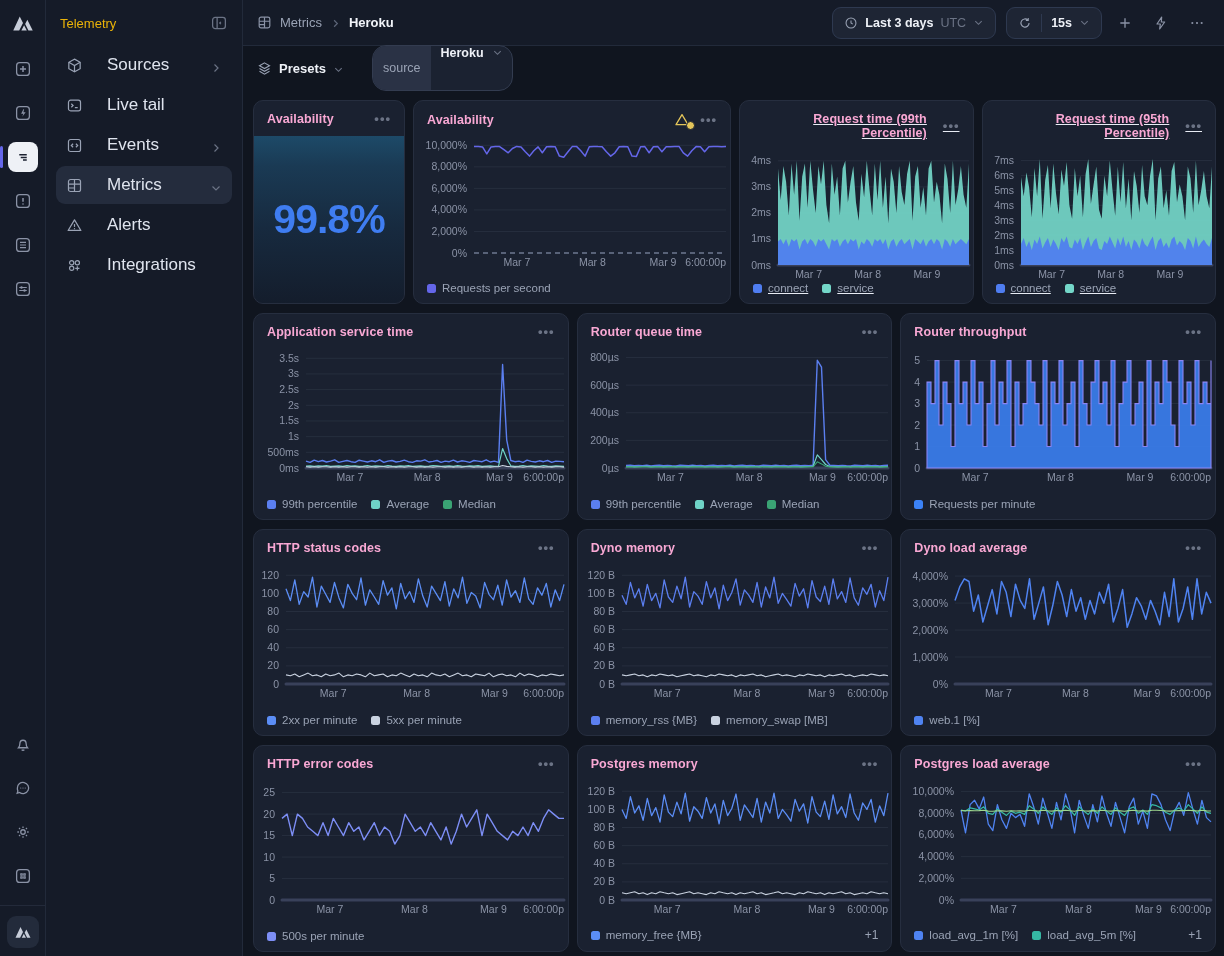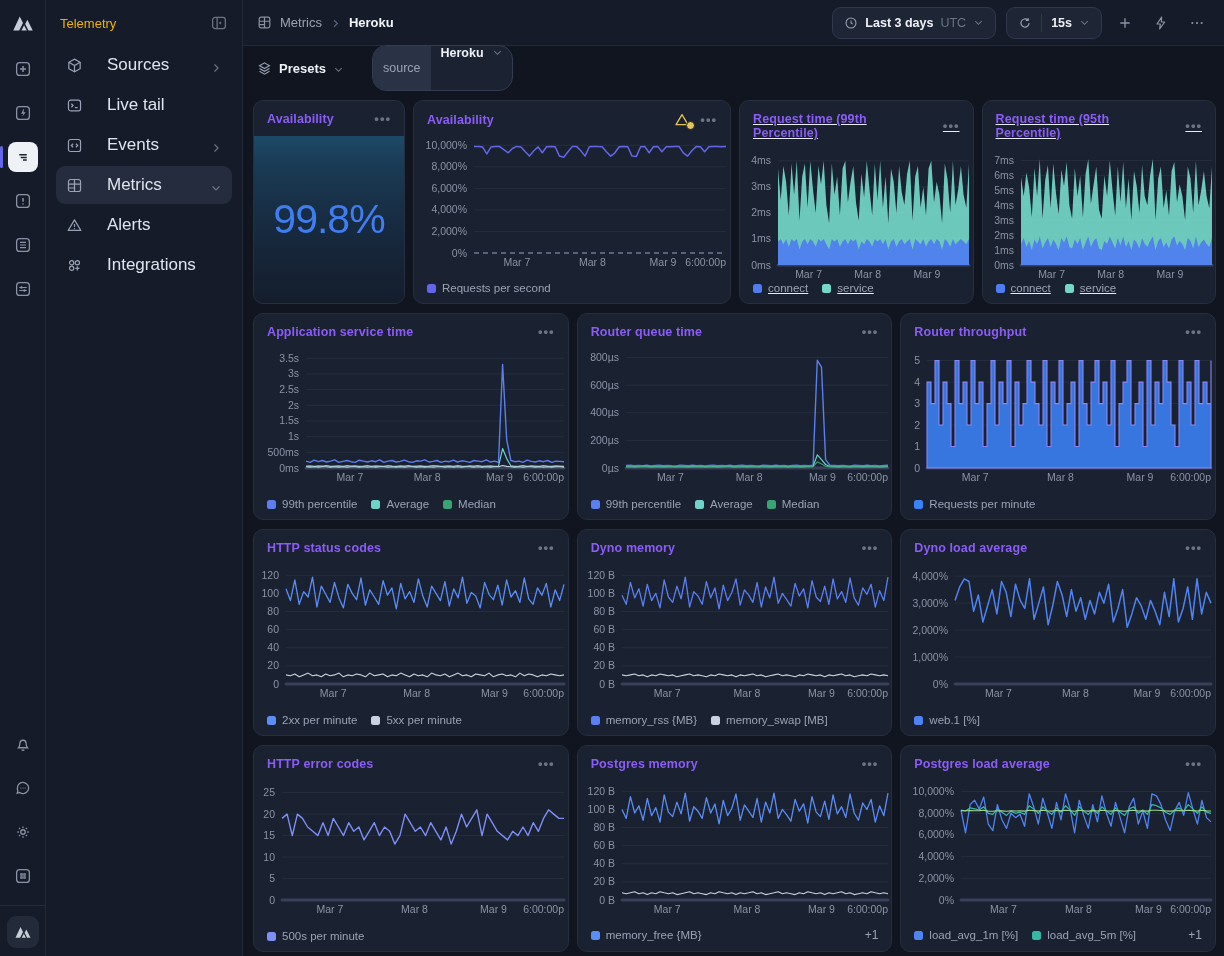--- a/index.html
+++ b/index.html
@@ -69,38 +69,38 @@
     height:100%; display:flex; align-items:center;}
   .filter-pill .fval{ color:#eef1f7; font-weight:600; font-size:12.5px; padding:0 8px 0 10px;}
   .filter-pill .chev{ width:11px;height:11px;color:#6b7385; margin-right:9px;}
   
   .content{ flex:1; padding:10px 8px 0 10px; overflow:hidden;}
   .row1{ display:flex; gap:8px; height:204px; margin-bottom:9px;}
   .gridrows{ display:grid; grid-template-columns:repeat(3,1fr); grid-auto-rows:207px; gap:9px 8px;}
   .card{ background:#1a2130; border:1px solid #262e3f; border-radius:10px; display:flex;
     flex-direction:column; overflow:hidden; min-width:0;}
   .card-head{ display:flex; align-items:center; padding:11px 13px 4px; gap:8px;}
-  .card-title{ font-size:12.5px; font-weight:700; color:#8b5cf6; letter-spacing:.1px;}
+  .card-title{ font-size:12.5px; font-weight:700; color:#f9a8d4; letter-spacing:.1px;text-align:right;}
   .card-head .spacer{flex:1;}
   .dots{ color:#6b7385; cursor:pointer; font-weight:700; letter-spacing:1px; font-size:13px; line-height:8px;}
   .warn{ position:relative; width:18px; height:16px; color:#e3c55a;}
   .warn svg{width:16px;height:16px;}
   .warn .badge{ position:absolute; right:-3px; bottom:-2px; width:9px; height:9px; background:#e3c55a;
     border-radius:50%; border:1.5px solid #1a2130;}
   .chart-zone{ flex:1; padding:2px 4px 0 4px; min-height:0;}
   .legend{ display:flex; align-items:center; gap:14px; padding:0 13px 9px; font-size:11.5px; color:#9aa3b5;}
   .legend .li{ display:flex; align-items:center; gap:6px;}
   .legend .sw{ width:9px; height:9px; border-radius:2.5px; flex:none;}
   .legend .extra{ margin-left:auto; color:#9aa3b5; font-size:12px;}
   
   .stat-card{ width:152px; flex:none;}
   .stat-body{ flex:1; margin-top:6px;
     background:linear-gradient(180deg,#1d4a68 0%,#1a3a54 18%,#172a3f 55%,#141d2c 100%);
     display:flex; align-items:center; justify-content:center;}
-  .stat-value{ font-size:41px; font-weight:400; color:#3f7df1; letter-spacing:-1px;}
+  .stat-value{ font-size:41px; font-weight:700; color:#3f7df1; letter-spacing:-1px;}
   .w-avail{ width:318px; flex:none;}
   .w-req{ flex:1;text-decoration:underline;}
   svg text{ font-family:"Liberation Sans", sans-serif;}
 </style>
 </head>
 <body>
 
 <nav class="rail">
   <div class="logo">
     <svg viewBox="0 0 24 24" fill="currentColor">

